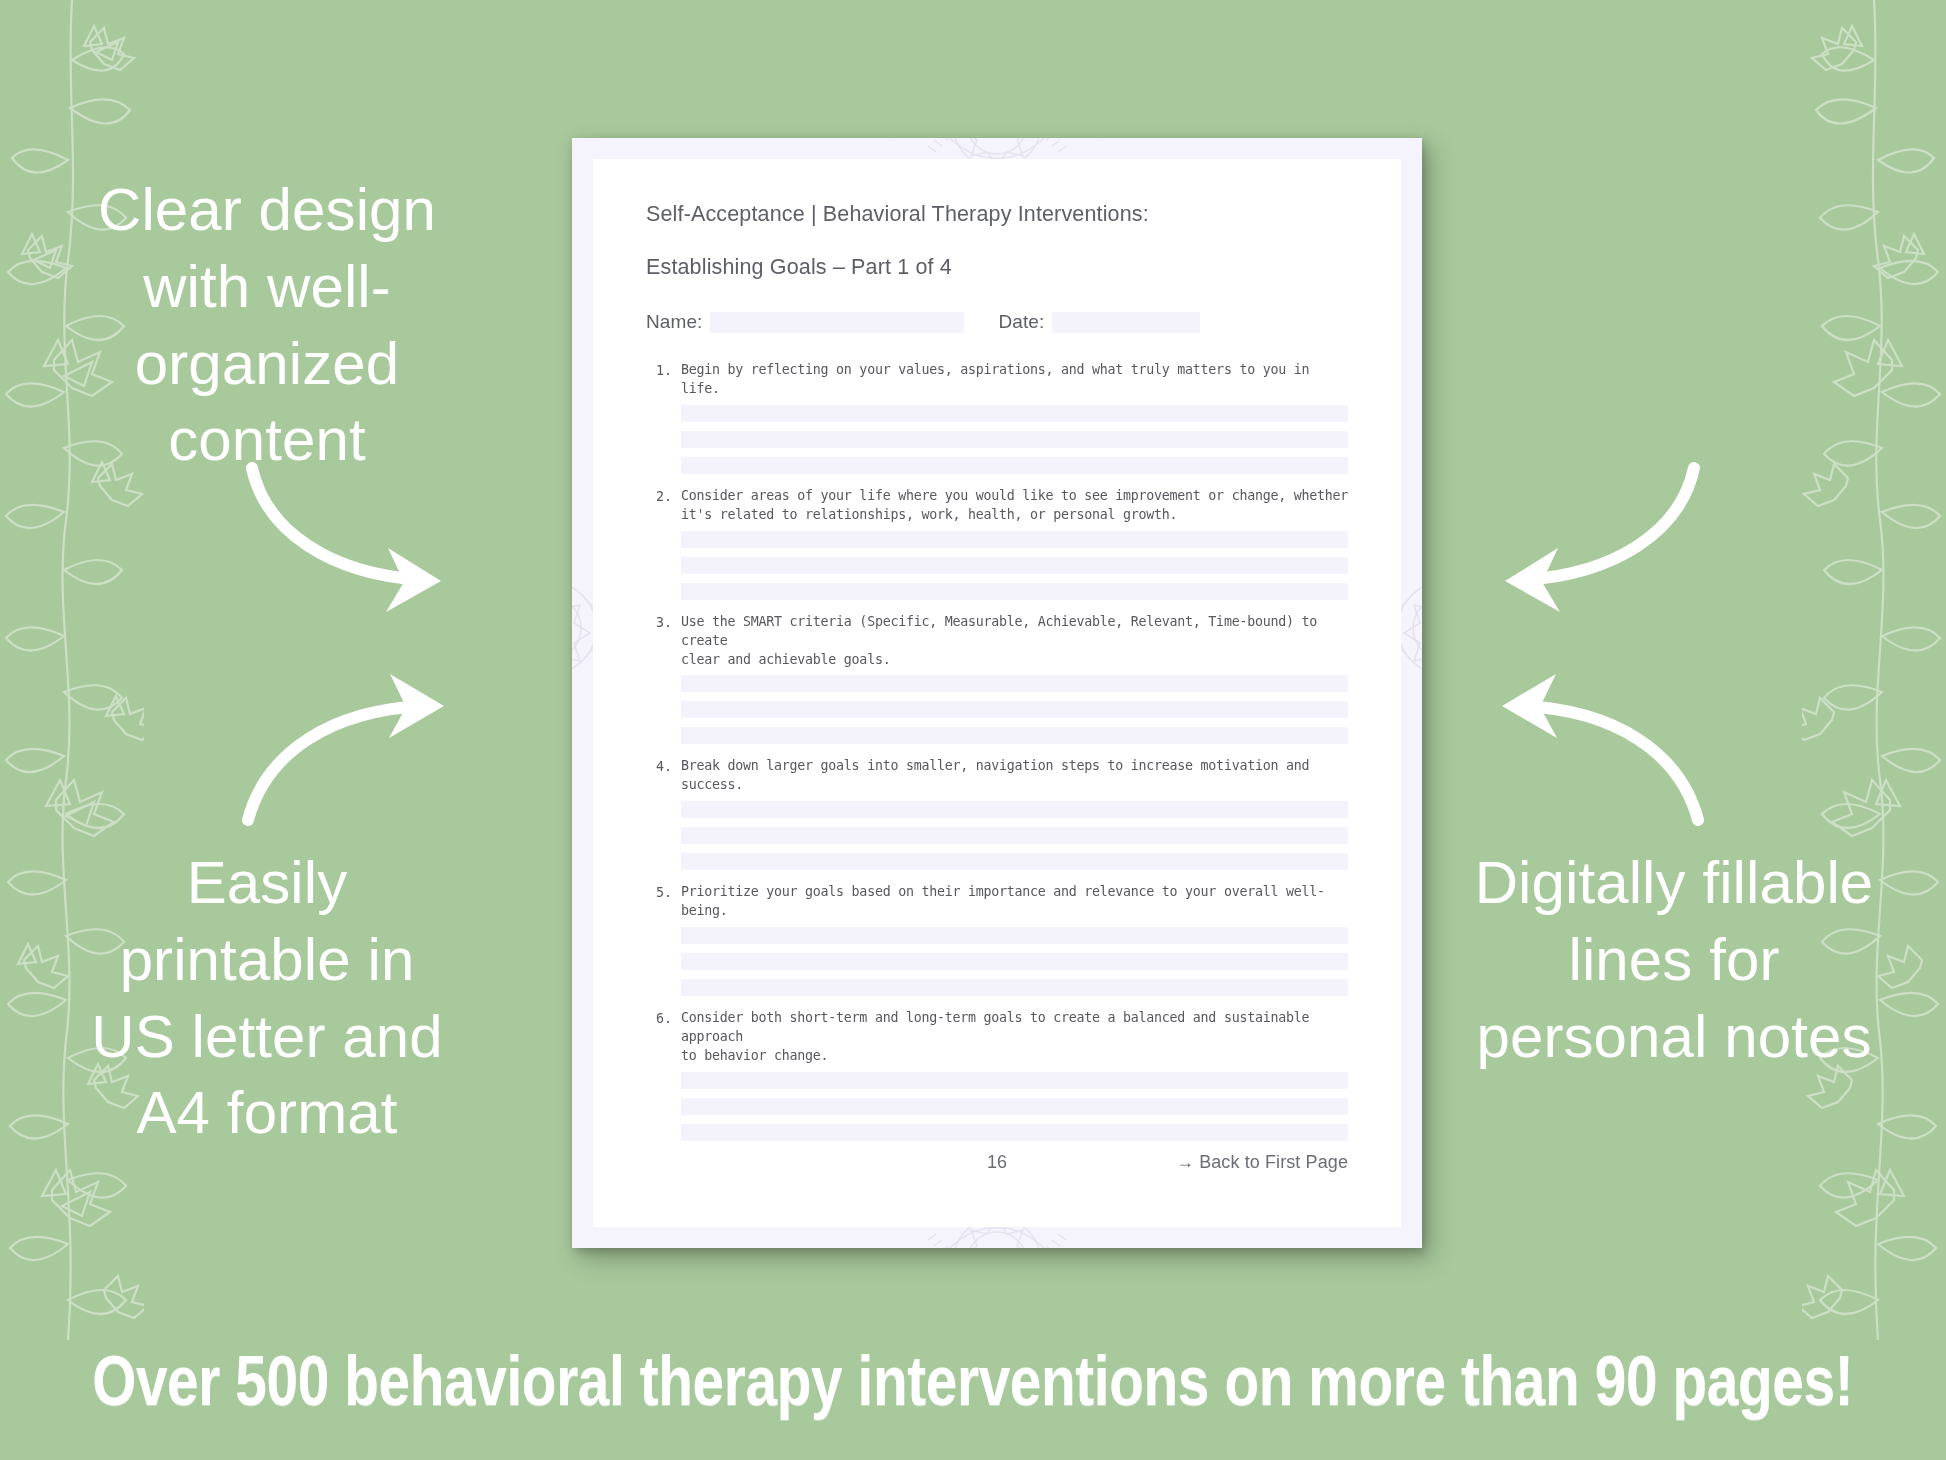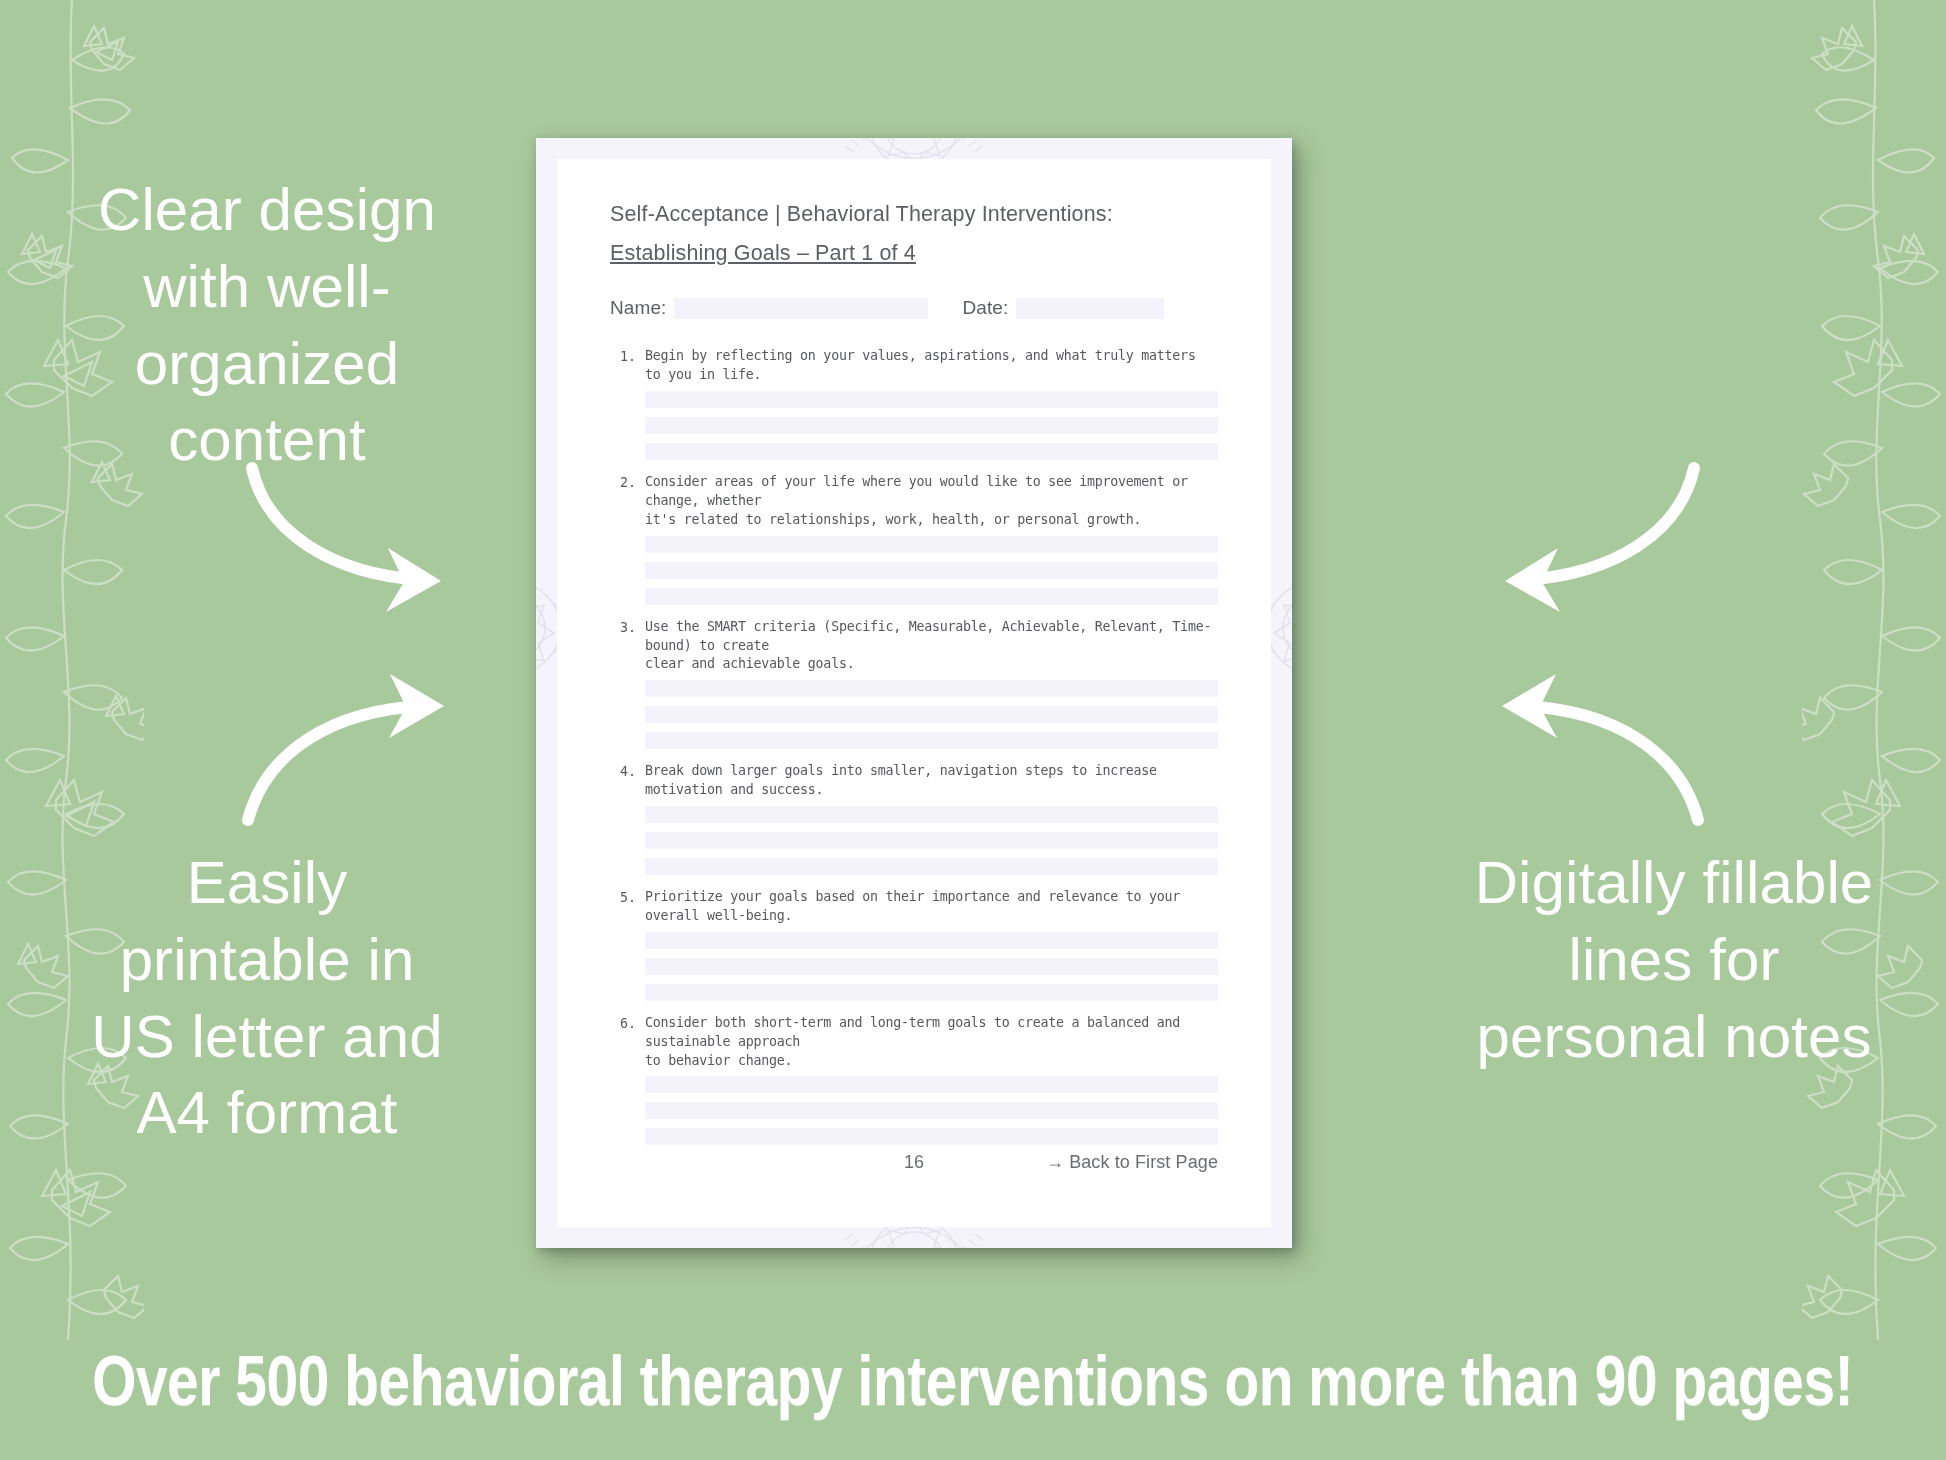--- a/index.html
+++ b/index.html
@@ -39,22 +39,22 @@
   .arrow { position:absolute; pointer-events:none; }
   .ar-tl { left:236px;  top:462px; width:260px; height:160px; }
   .ar-bl { left:236px;  top:672px; width:260px; height:160px; }
   .ar-tr { right:236px; top:462px; width:260px; height:160px; }
   .ar-br { right:236px; top:672px; width:260px; height:160px; }
   .ar-tr svg, .ar-br svg { transform:scaleX(-1); }
 
   
   #page-wrap {
     position:absolute;
-    left:536px; top:138px;
-    width:756px; height:1110px;
+    left:572px; top:138px;
+    width:850px; height:1110px;
     background:#f5f3fb;
     box-shadow:8px 10px 22px rgba(60,70,55,.42), 2px 3px 8px rgba(60,70,55,.3);
     overflow:hidden;
   }
   .mandala-top, .mandala-bot, .mandala-side {
     position:absolute; opacity:.5; pointer-events:none;
   }
   .mandala-top { top:-62px;  left:50%; transform:translateX(-50%); width:330px; height:130px; }
   .mandala-bot { bottom:-62px; left:50%; transform:translateX(-50%) scaleY(-1); width:330px; height:130px; }
   .mandala-side.l { left:-74px;  top:415px; width:140px; height:150px; }
@@ -69,21 +69,21 @@
 
   
   .doc-title {
     color:#5d5f66;
     font-size:21.5px;
     font-weight:400;
     line-height:1.45;
     letter-spacing:.15px;
   }
   .doc-title .l1 { display:block; margin-top:40px; }
-  .doc-title .l2 { display:block; margin-top:8px;text-decoration:underline; }
+  .doc-title .l2 { display:block; margin-top:22px; }
 
   
   .nd-row { display:flex; align-items:center; margin-top:28px; }
   .nd-label { color:#5d5f66; font-size:19px; letter-spacing:.1px; }
   .nd-box { height:21px; background:#f4f2fa; }
   .nd-box.name { width:254px; margin-left:8px; }
   .nd-box.date { width:148px; margin-left:8px; }
   .nd-gap { width:34px; }
 
   

